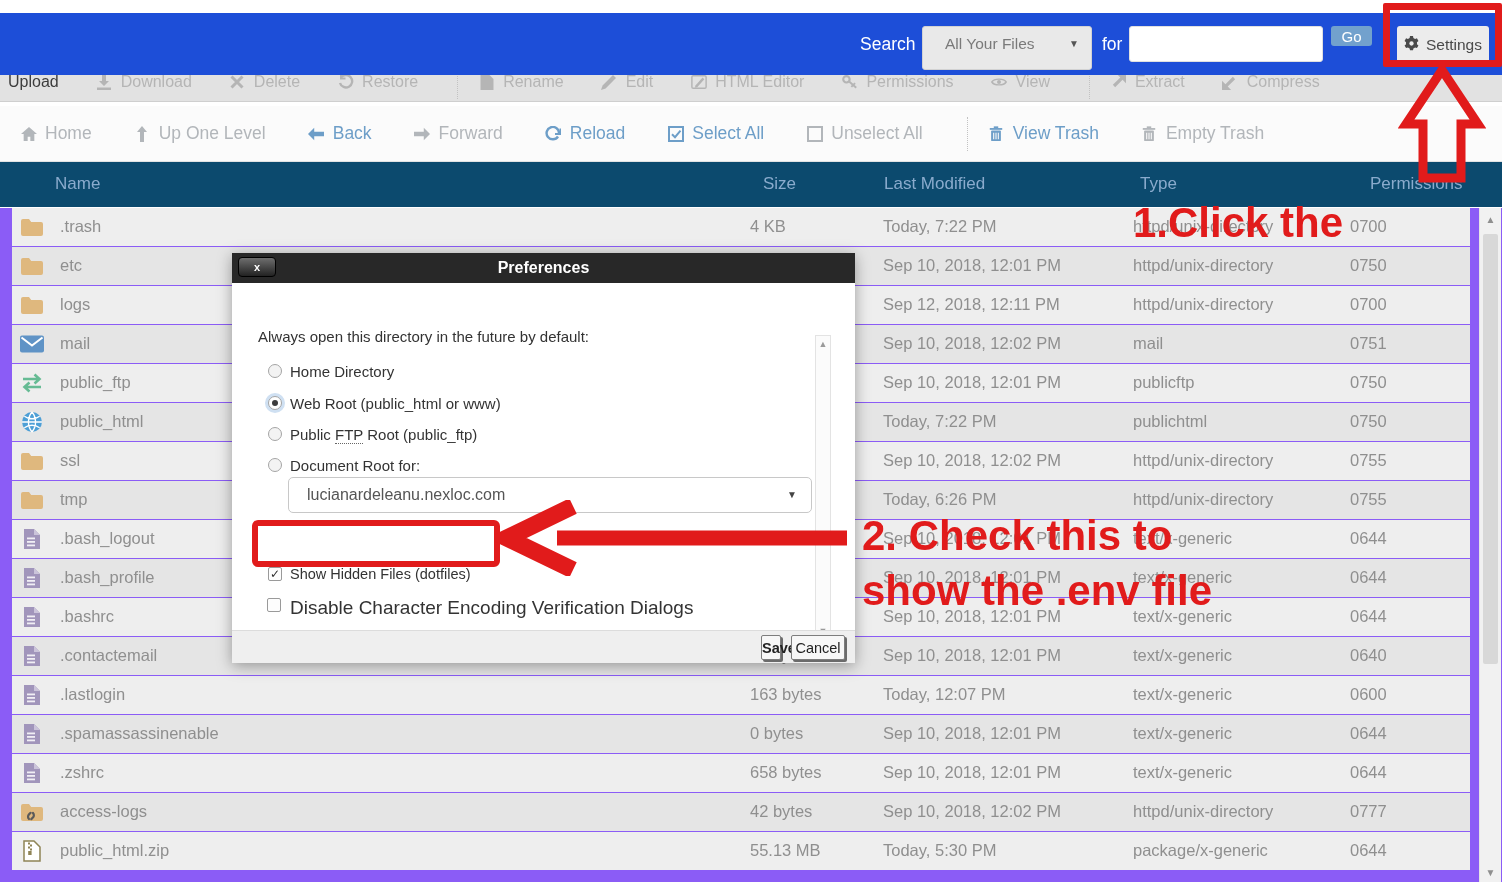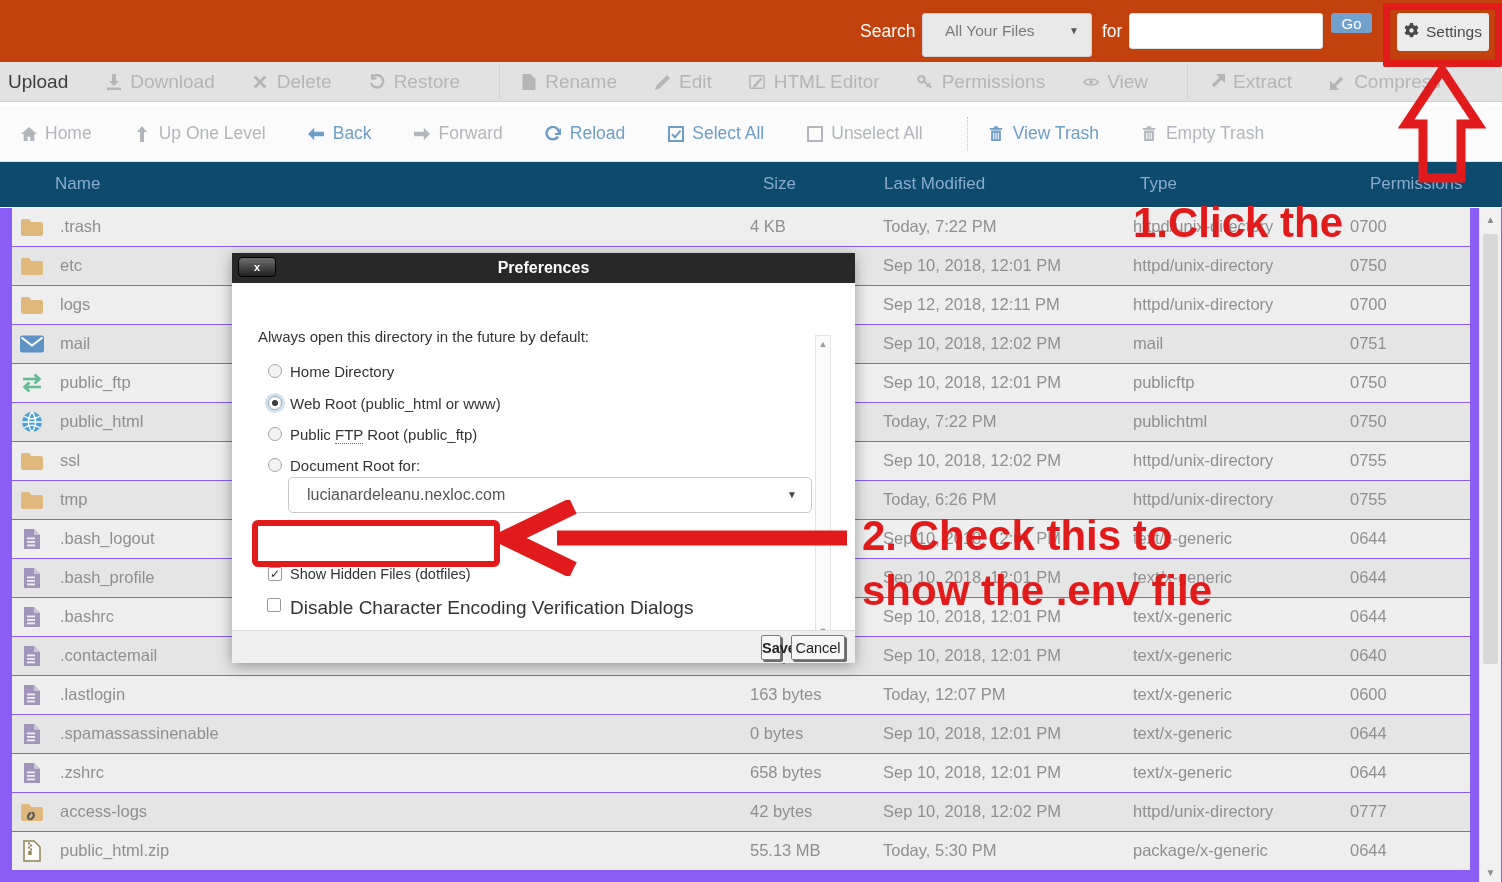--- a/index.html
+++ b/index.html
@@ -1,31 +1,31 @@
 <!DOCTYPE html>
 <html><head>
 <meta charset="utf-8">
 <style>
   * { margin:0; padding:0; box-sizing:border-box; }
   html,body { width:1502px; height:882px; overflow:hidden; }
   body { font-family:"Liberation Sans","DejaVu Sans",sans-serif; background:#fff; position:relative; }
   .abs { position:absolute; }
 
   
-  .topbar { position:absolute; left:0; top:0; width:1502px; height:62px; background:#c2410c; z-index:5;padding-left:11px; }
+  .topbar { position:absolute; left:0; top:13px; width:1502px; height:62px; background:#1d4ed8; z-index:5;padding-left:11px; }
   .topbar .lbl { position:absolute; color:#fff; font-size:17.5px; top:21px; }
   .scope-select { position:absolute; left:922px; top:13px; width:170px; height:44px; background:#e9e9e9; border:1px solid #d2d2d2; border-radius:3px; color:#7a7a7a; font-size:15.5px; line-height:34px; padding-left:22px; cursor:pointer; }
   .scope-select .caret { position:absolute; right:12px; top:0; line-height:34px; font-size:10px; color:#555; }
   .search-input { position:absolute; left:1129px; top:13px; width:194px; height:36px; background:#fff; border:1px solid #e0e0e0; border-radius:3px; font-size:15px; padding:0 10px; color:#333; }
   .go-btn { position:absolute; left:1331px; top:13px; width:41px; height:20px; background:#72a1cd; border:none; border-radius:3px; color:#fff; font-size:15px; cursor:pointer; }
   .settings-btn { position:absolute; left:1397px; top:13px; width:92px; height:38px; background:#ececec; border:none; border-radius:3px; color:#4a4a4a; font-size:15.5px; cursor:pointer; display:flex; align-items:center; justify-content:center; gap:7px; }
   .settings-btn svg { width:15px; height:15px; }
 
   
-  .toolbar1 { position:absolute; left:0; top:62px; width:1502px; height:40px; background:#e2e2e2; border-bottom:1px solid #cfcfcf; display:flex; align-items:center; padding-left:8px; font-size:19px; }
+  .toolbar1 { position:absolute; left:0; top:62px; width:1502px; height:40px; background:#e2e2e2; border-bottom:1px solid #cfcfcf; display:flex; align-items:center; padding-left:8px; font-size:16px; }
   .tb-item { display:flex; align-items:center; gap:8px; margin-right:37px; cursor:pointer; white-space:nowrap; }
   .tb-item.disabled { color:#b5b5b5; }
   .tb-item.enabled { color:#3d3d3d; }
   .tb-item .ic { display:inline-flex; width:17px; height:17px; align-items:center; justify-content:center; font-size:16px; }
   .tb-item .ic svg { width:16px; height:16px; }
   .vsep { width:0; height:34px; border-left:1px dotted #c2c2c2; margin:0 20px 0 2px; }
 
   
   .toolbar2 { position:absolute; left:0; top:106px; width:1502px; height:56px; background:#fbfbfb; border-bottom:1px solid #e3e3e3; display:flex; align-items:center; padding-left:20px; font-size:17.5px; }
   .toolbar2 .tb-item { margin-right:42px; }

